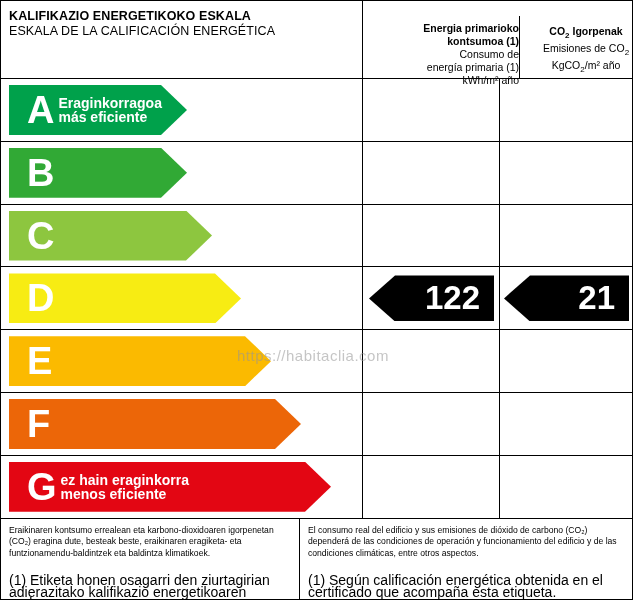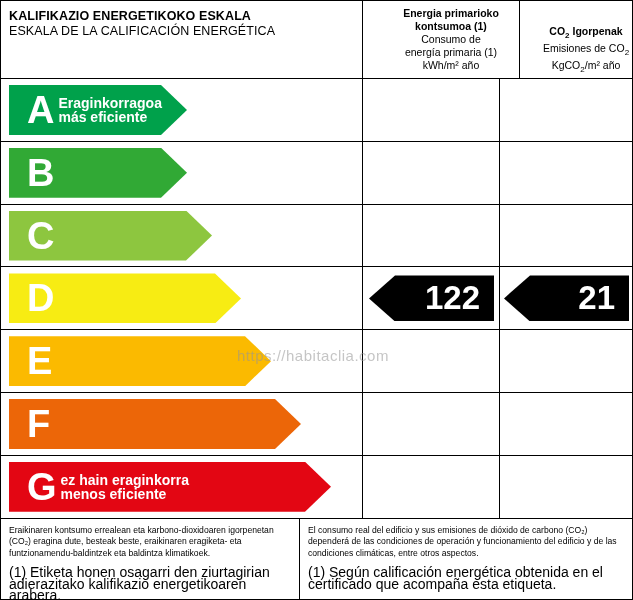--- a/index.html
+++ b/index.html
@@ -39,22 +39,23 @@
     line-height: 15px;
   }
   .hdr-title2 {
     font-size: 12.5px;
     line-height: 15px;
     letter-spacing: 0.1px;
   }
   .hdr-mid {
     width: 137px;
     border-right: 1px solid #000;
-    text-align: center;
+    text-align: right;
     padding-top: 6px;
+    margin-top: 15px;
   }
   .hdr-right {
     flex: 1;
     text-align: center;
     padding-top: 24px;
   }
   .hdr-b {
     font-size: 10.5px;
     font-weight: bold;
     line-height: 13px;
@@ -157,21 +158,21 @@
     border-right: 1px solid #000;
     padding: 6px 8px 0 8px;
   }
   .foot-right {
     flex: 1;
     padding: 6px 8px 0 8px;
   }
   .foot-p {
     font-size: 8.6px;
     line-height: 11.4px;
-    margin: 0 0 8px 0;
+    margin: 0 0 16px 0;
   }
   .foot-note {
     font-size: 14px;
     line-height: 11.4px;
     margin: 0;
   }
 </style>
 </head>
 <body>
 

